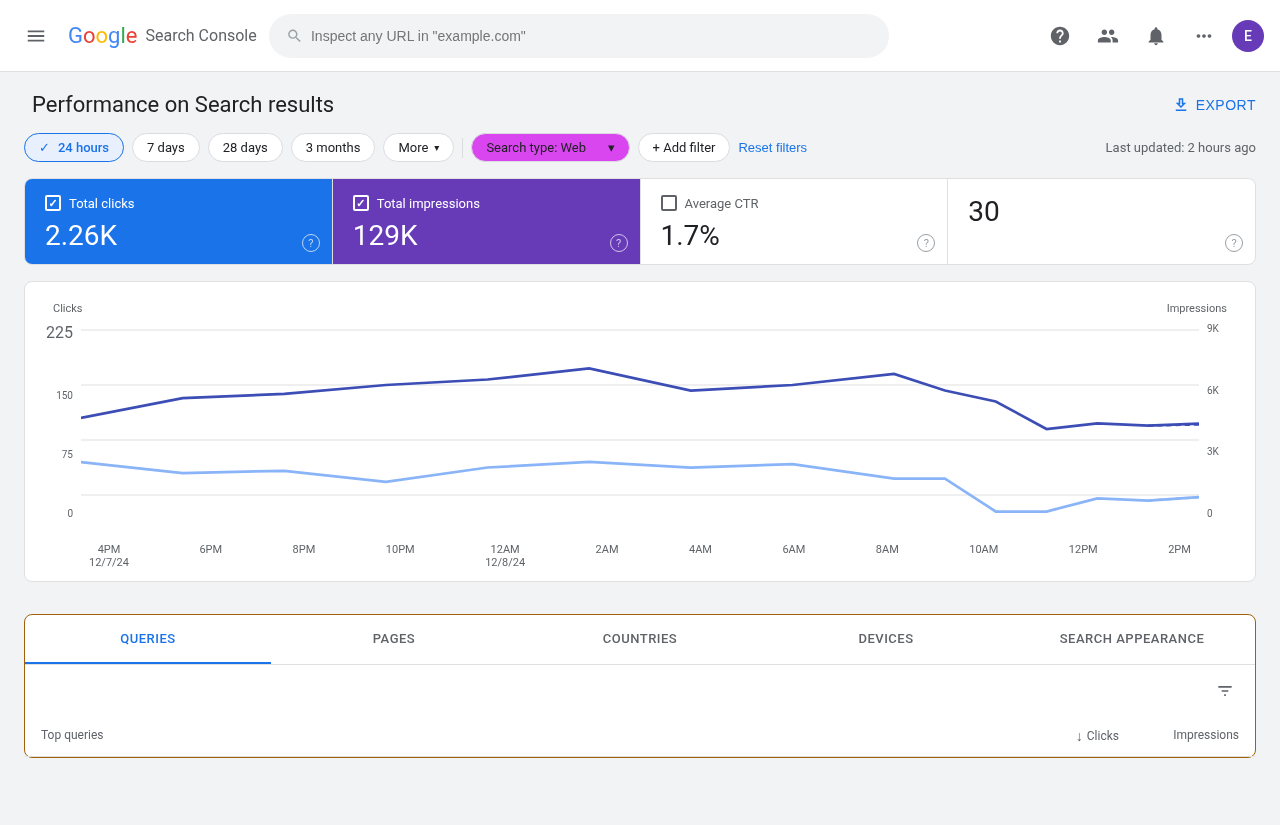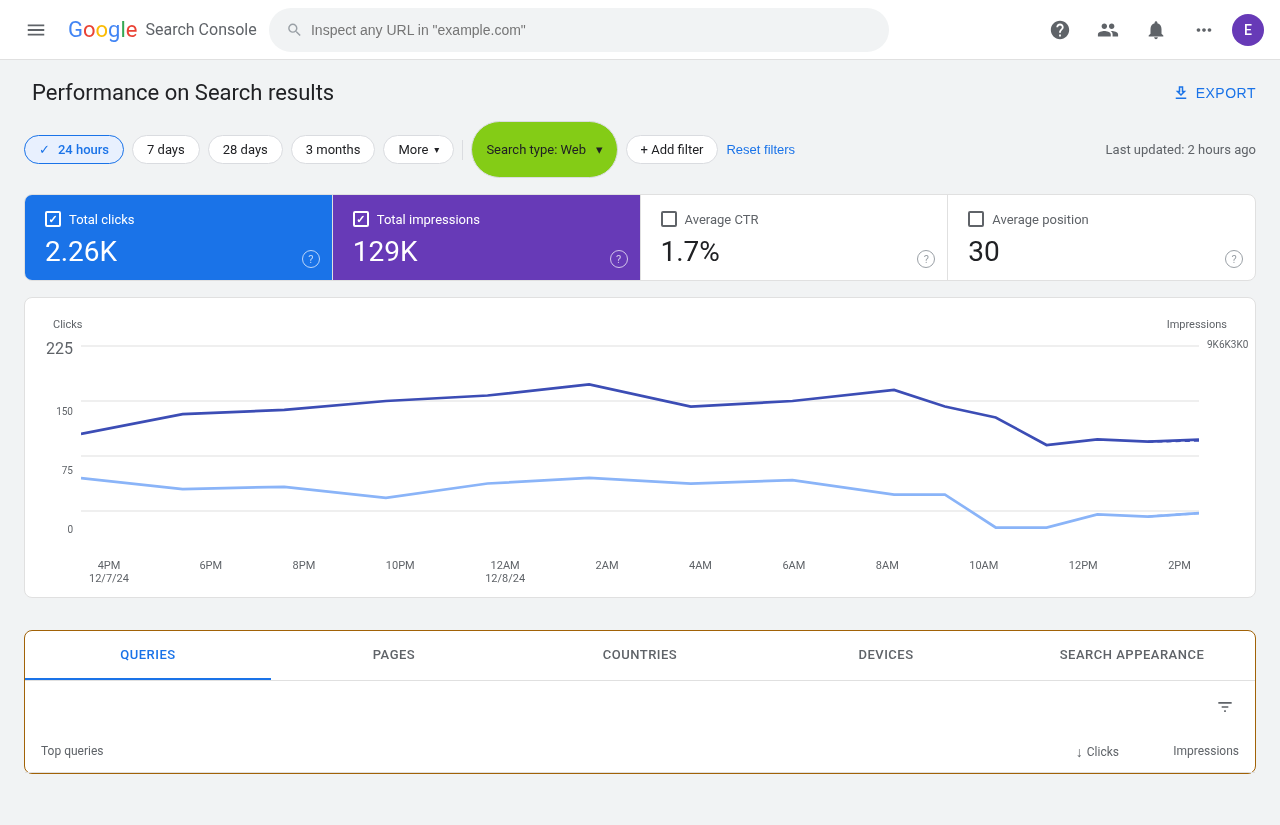--- a/index.html
+++ b/index.html
@@ -4,21 +4,21 @@
   <style>
     * { box-sizing: border-box; margin: 0; padding: 0; }
     body { font-family: 'Google Sans', Roboto, Arial, sans-serif; background: #f1f3f4; color: #202124; font-size: 14px; }
 
     
     .header {
       background: #fff;
       display: flex;
       align-items: center;
       padding: 0 16px;
-      height: 60px;
+      height: 72px;
       border-bottom: 1px solid #e0e0e0;
       gap: 12px;
     }
 
     .logo-area { display: flex; align-items: center; gap: 4px; }
     .logo-google { font-size: 22px; font-weight: 400; }
     .logo-blue { color: #4285f4; }
     .logo-red { color: #ea4335; }
     .logo-yellow { color: #fbbc05; }
     .logo-green { color: #34a853; }
@@ -80,23 +80,23 @@
     }
     .filter-chip.active {
       background: #e8f0fe; border-color: #1a73e8; color: #1a73e8; font-weight: 500;
     }
     .filter-chip.active .check-icon { color: #1a73e8; margin-right: 2px; }
     .filter-chip .dropdown-arrow { font-size: 10px; }
 
     .divider-v { width: 1px; height: 20px; background: #dadce0; }
 
     .search-type-chip {
-      display: flex; align-items: center; gap: 10px;
+      display: flex; align-items: center; gap: 22px;
       border: 1px solid #dadce0; border-radius: 100px;
-      padding: 20px 14px; background: #84cc16; font-size: 13px;
+      padding: 6px 14px; background: #d946ef; font-size: 13px;
       cursor: pointer; color: #202124;
     }
     .add-filter-btn {
       display: flex; align-items: center; gap: 6px;
       border: 1px solid #dadce0; border-radius: 100px;
       padding: 6px 14px; background: #fff; font-size: 13px;
       cursor: pointer; color: #202124;
     }
     .reset-link { color: #1a73e8; font-size: 13px; cursor: pointer; background: none; border: none; }
     .last-updated { margin-left: auto; color: #5f6368; font-size: 13px; }
@@ -287,24 +287,20 @@
         <div class="metric-checkbox"></div>
         <span>Average CTR</span>
       </div>
       <div class="metric-value">1.7%</div>
       <div class="metric-help">
         <div class="help-icon">?</div>
       </div>
     </div>
 
     <div class="metric-card">
-      <div class="metric-label">
-        <div class="metric-checkbox"></div>
-        <span>Average position</span>
-      </div>
       <div class="metric-value">30</div>
       <div class="metric-help">
         <div class="help-icon">?</div>
       </div>
     </div>
 
   </div>
 </div>
 
 <div class="chart-section">
@@ -332,21 +328,21 @@
         <line x1="0" y1="160" x2="1100" y2="160" class="grid-lines"></line>
 
         <polyline points="0,90 100,72 200,68 300,60 400,55 500,45 600,65 700,60 800,50 850,65 900,75 950,100 1000,95 1050,97 1100,95" fill="none" stroke="#3c4db5" stroke-width="2.5"></polyline>
 
         <polyline points="0,130 100,140 200,138 300,148 400,135 500,130 600,135 700,132 800,145 850,145 900,175 950,175 1000,163 1050,165 1100,162" fill="none" stroke="#8ab4f8" stroke-width="2.5"></polyline>
 
         <polyline points="1050,165 1100,162 1150,158 1200,160" fill="none" stroke="#8ab4f8" stroke-width="2" stroke-dasharray="5,4"></polyline>
         <polyline points="1050,97 1100,96 1150,98 1200,97" fill="none" stroke="#3c4db5" stroke-width="2" stroke-dasharray="5,4"></polyline>
       </svg>
 
-      <div style="display:flex;flex-direction:row;justify-content:space-between;padding:4px 0 20px 8px;text-align:left;width:36px;">
+      <div style="display:flex;flex-direction:column;justify-content:space-between;padding:4px 0 20px 8px;text-align:left;width:36px;">
         <span style="font-size:10px;color:#5f6368;">9K</span>
         <span style="font-size:10px;color:#5f6368;">6K</span>
         <span style="font-size:10px;color:#5f6368;">3K</span>
         <span style="font-size:10px;color:#5f6368;">0</span>
       </div>
     </div>
 
     <div style="display:flex;padding:4px 44px 12px;font-size:11px;color:#5f6368;justify-content:space-between;">
       <div style="text-align:center;">
         <div>4PM</div>

